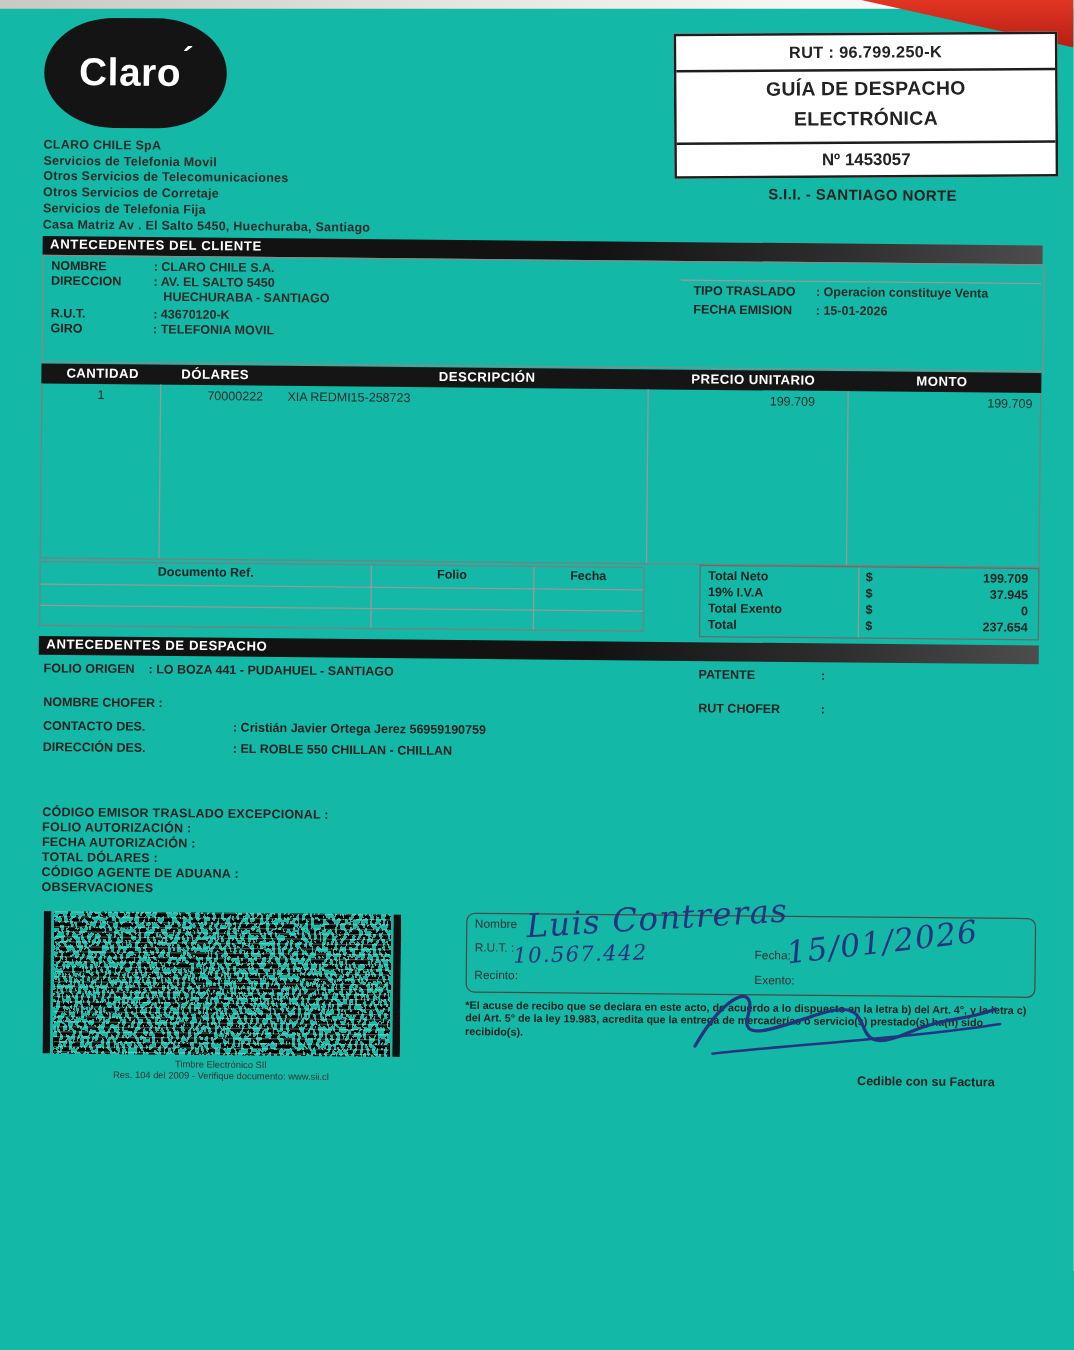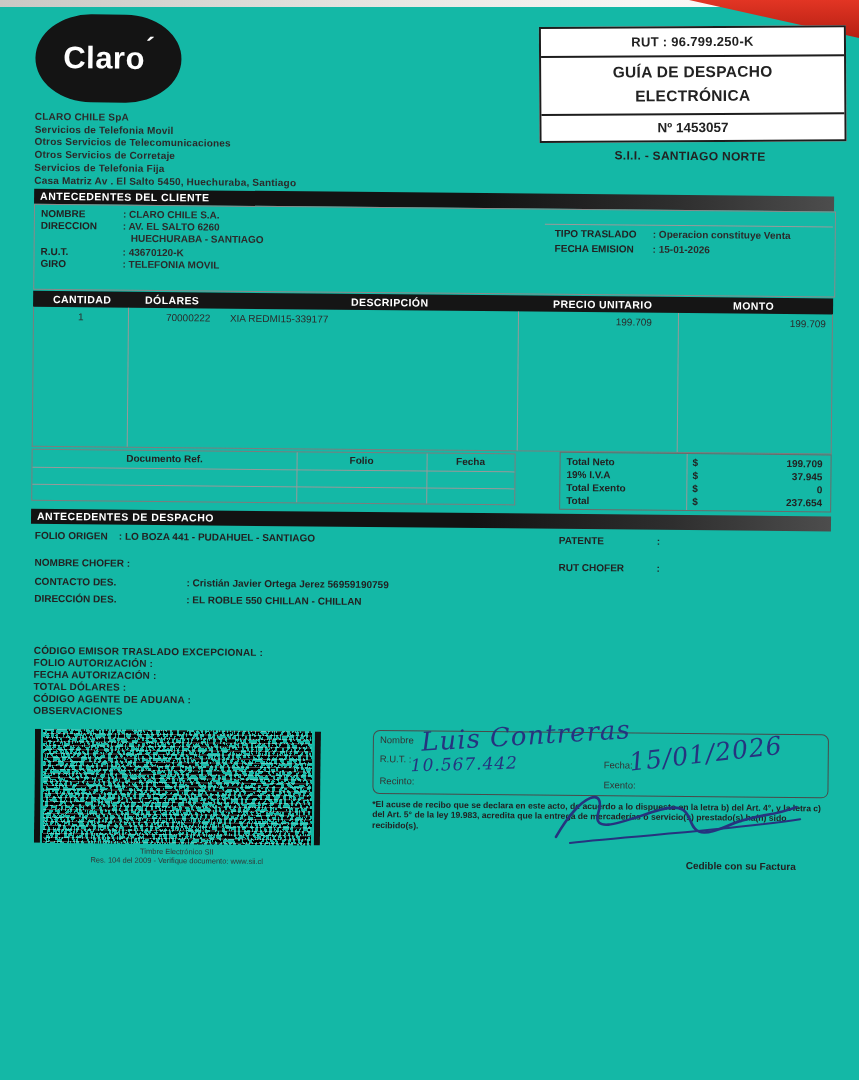--- a/index.html
+++ b/index.html
@@ -95,21 +95,21 @@
       <div>Otros Servicios de Corretaje</div>
       <div>Servicios de Telefonia Fija</div>
       <div>Casa Matriz Av . El Salto 5450, Huechuraba, Santiago</div>
     </div>
 
     <div class="secbar" style="top:189px">ANTECEDENTES DEL CLIENTE</div>
     <div class="client-box">
       <span class="lbl" style="left:6px;top:3px">NOMBRE</span>
       <span class="val" style="left:88px;top:3px">:  CLARO CHILE S.A.</span>
       <span class="lbl" style="left:6px;top:15px">DIRECCION</span>
-      <span class="val" style="left:88px;top:15px">:  AV. EL SALTO 6260</span>
+      <span class="val" style="left:88px;top:15px">:  AV. EL SALTO 5450</span>
       <span class="val" style="left:96px;top:27px">HUECHURABA - SANTIAGO</span>
       <span class="lbl" style="left:6px;top:41px">R.U.T.</span>
       <span class="val" style="left:88px;top:41px">:  43670120-K</span>
       <span class="lbl" style="left:6px;top:53px">GIRO</span>
       <span class="val" style="left:88px;top:53px">:  TELEFONIA MOVIL</span>
       <div class="client-hr"></div>
       <span class="lbl" style="left:520px;top:18px">TIPO TRASLADO</span>
       <span class="val" style="left:618px;top:18px">:  Operacion constituye Venta</span>
       <span class="lbl" style="left:520px;top:33px">FECHA EMISION</span>
       <span class="val" style="left:618px;top:33px">:  15-01-2026</span>
@@ -121,21 +121,21 @@
       <span style="left:318px">DESCRIPCIÓN</span>
       <span style="left:520px">PRECIO UNITARIO</span>
       <span style="left:700px">MONTO</span>
     </div>
     <div class="tblbody">
       <div class="vline" style="left:94px"></div>
       <div class="vline" style="left:484px"></div>
       <div class="vline" style="left:644px"></div>
       <span class="cell" style="left:44px">1</span>
       <span class="cell" style="left:132px">70000222</span>
-      <span class="cell" style="left:196px">XIA REDMI15-339177</span>
+      <span class="cell" style="left:196px">XIA REDMI15-258723</span>
       <span class="cell rt" style="left:500px;width:118px">199.709</span>
       <span class="cell rt" style="left:656px;width:136px">199.709</span>
     </div>
 
     <div class="refs-box">
       <span class="hd" style="left:0;width:264px">Documento Ref.</span>
       <span class="hd" style="left:264px;width:130px">Folio</span>
       <span class="hd" style="left:394px;width:88px">Fecha</span>
       <div class="vline" style="left:264px"></div>
       <div class="vline" style="left:394px"></div>

